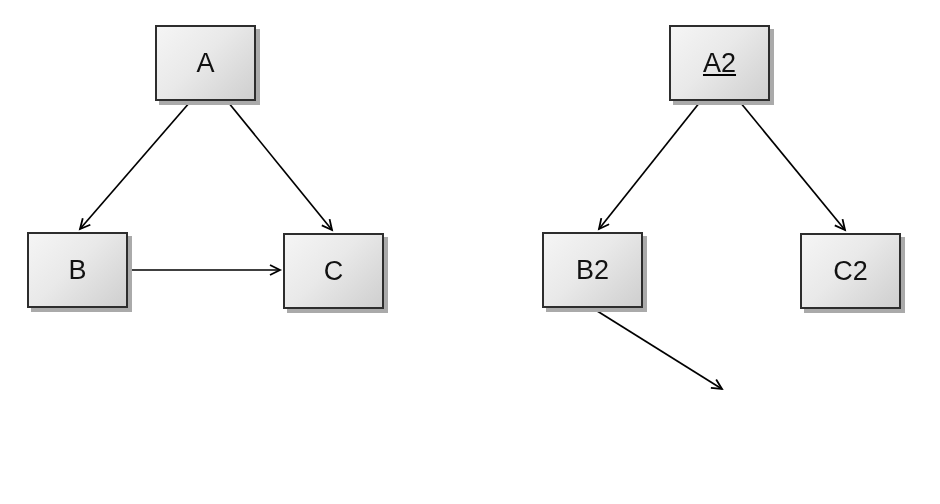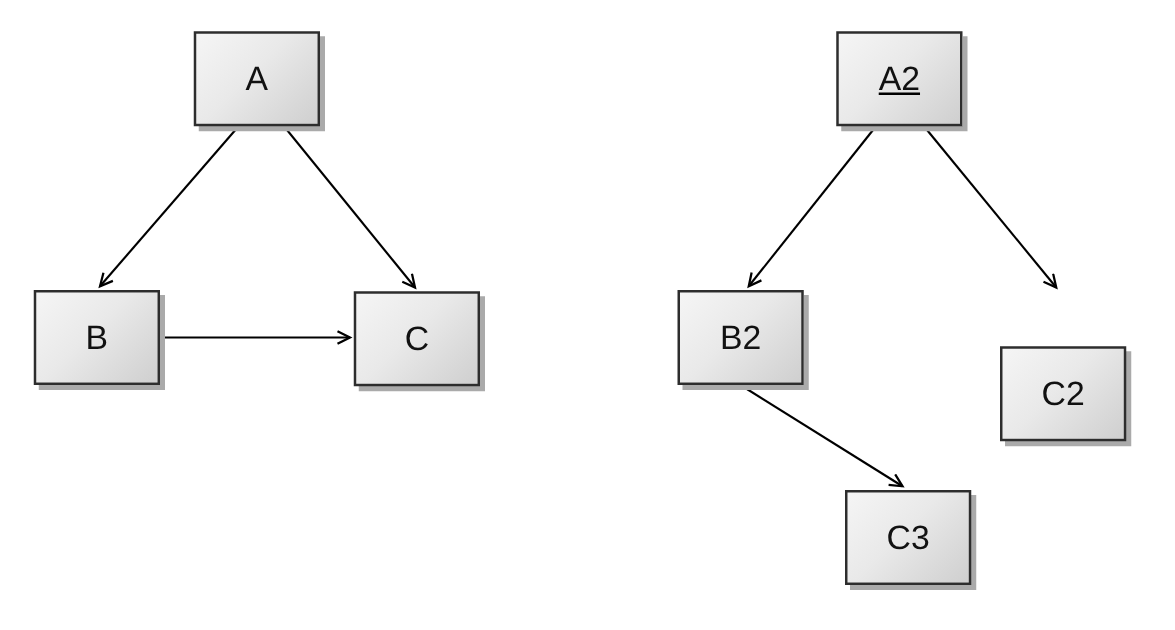--- a/index.html
+++ b/index.html
@@ -73,20 +73,17 @@
   <div class="node" style="left:283px; top:233px;">
     <span class="node-label">C</span>
   </div>
 
   <div class="node" style="left:669px; top:25px;text-decoration:underline;">
     <span class="node-label">A2</span>
   </div>
   <div class="node" style="left:542px; top:232px;">
     <span class="node-label">B2</span>
   </div>
-  <div class="node" style="left:800px; top:233px;margin-top:44px;">
+  <div class="node" style="left:800px; top:233px;">
     <span class="node-label">C2</span>
-  </div>
-  <div class="node" style="left:676px; top:392px;">
-    <span class="node-label">C3</span>
   </div>
 
 </div>
 
 </body></html>

